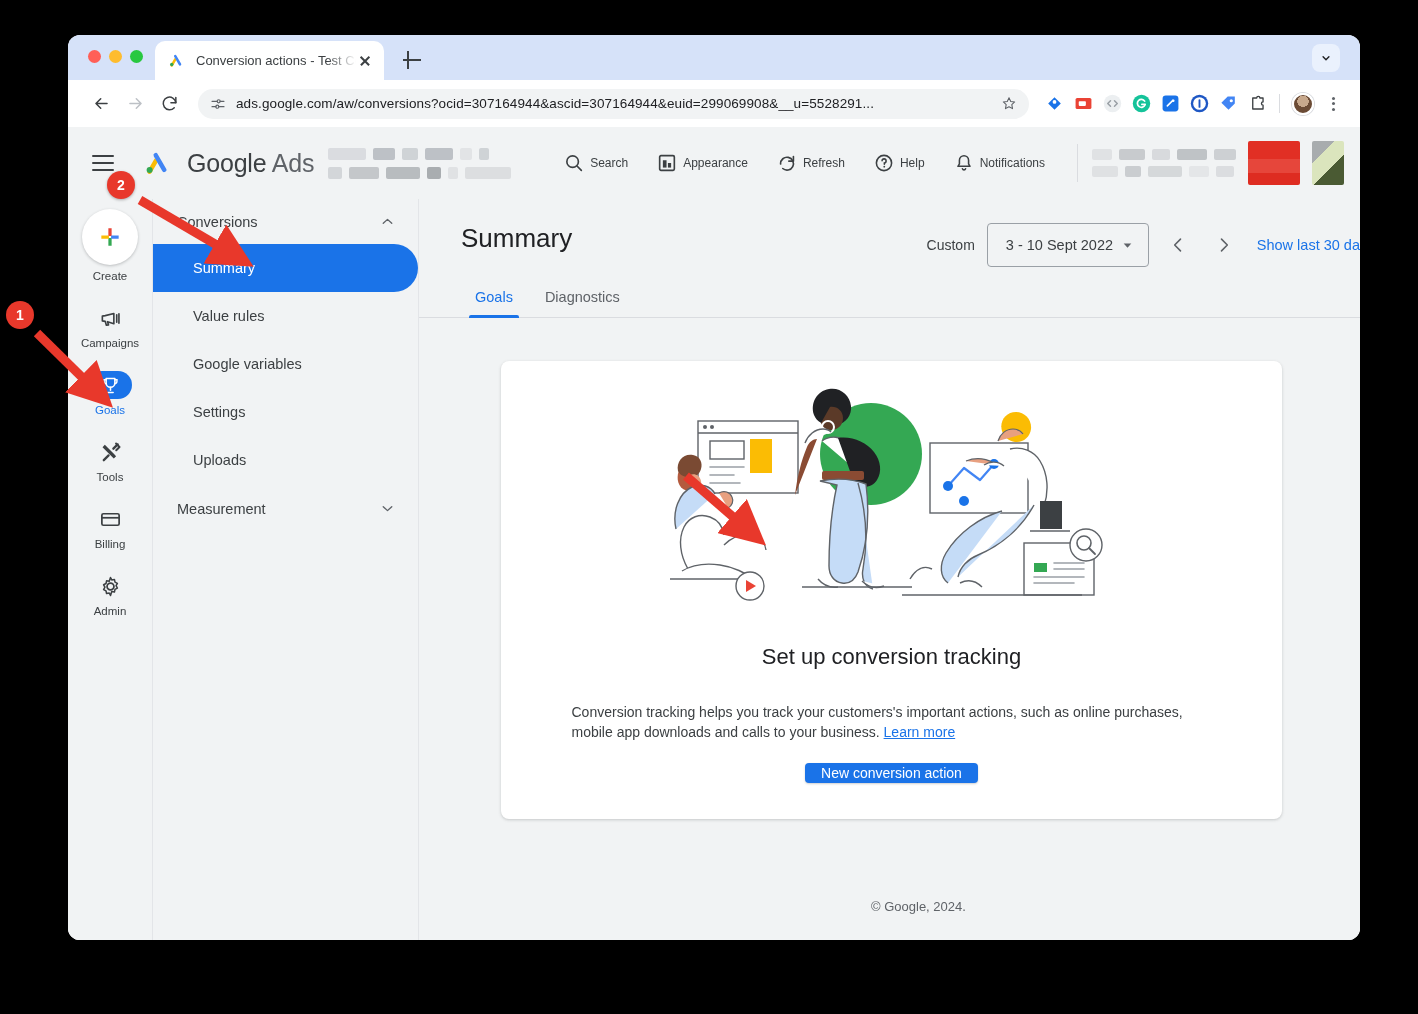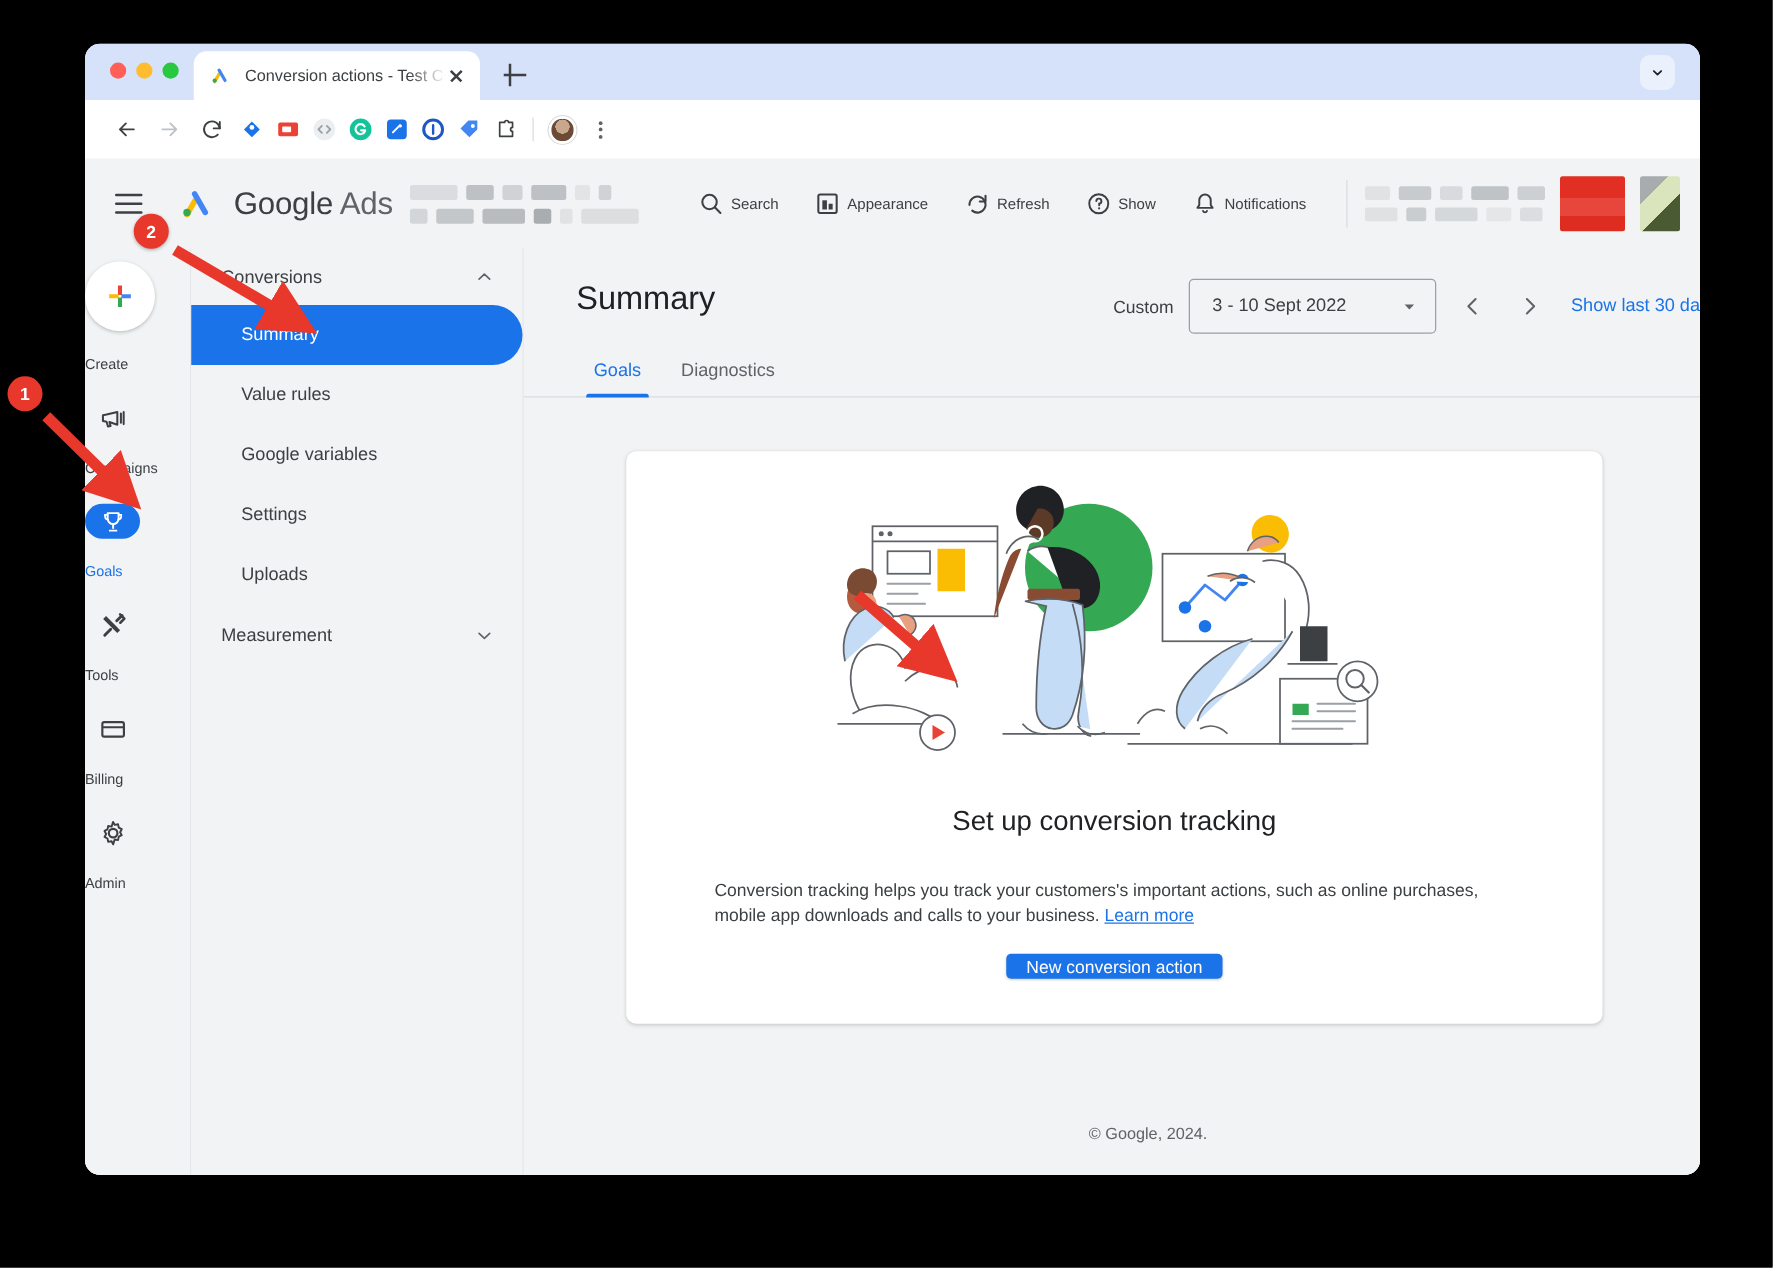--- a/index.html
+++ b/index.html
@@ -118,21 +118,21 @@
   .acct-right { display: flex; align-items: center; gap: 12px; }
 
   .body-row { flex: 1; display: flex; min-height: 0; }
   
   .rail {
     width: 85px; flex: 0 0 85px; background: #f1f3f4;
     display: flex; flex-direction: column; align-items: center;
     padding-top: 10px; border-right: 1px solid #e3e5e8;
   }
   .rail-item {
-    display: flex; flex-direction: column; align-items: flex-start; gap: 21px;
+    display: flex; flex-direction: column; align-items: center; gap: 5px;
     margin-bottom: 22px; cursor: pointer; width: 100%;
   }
   .rail-item span { font-size: 11.5px; color: #3c4043; }
   .rail-item.active span { color: #1a73e8; font-weight: 500; }
   .create-circle {
     width: 56px; height: 56px; border-radius: 50%; background: #fff;
     box-shadow: 0 1px 3px rgba(60,64,67,.3); display: flex;
     align-items: center; justify-content: center;
   }
   .rail-icon { width: 44px; height: 28px; display: flex; align-items: center; justify-content: center; border-radius: 14px; }
@@ -158,21 +158,21 @@
   .side-footer { border-top: 1px solid #dadce0; padding: 14px 20px 18px 22px; display: flex; gap: 12px; align-items: flex-start; }
   .side-footer a { font-size: 13px; color: #1a73e8; line-height: 1.45; text-decoration: none; max-width: 150px; cursor: pointer; }
 
   
   .content { flex: 1; min-width: 0; display: flex; flex-direction: column; background: #f1f3f4; position: relative; }
   .content-head { display: flex; align-items: flex-start; padding: 24px 0 0 42px; }
   .page-title { font-size: 26px; color: #202124; font-weight: 400; }
   .daterow { margin-left: auto; display: flex; align-items: center; gap: 12px; padding-right: 0; }
   .date-label { font-size: 14px; color: #3c4043; }
   .date-select {
-    width: 198px; height: 44px; border: 1px solid #9aa0a6; border-radius: 4px;
+    width: 162px; height: 44px; border: 1px solid #9aa0a6; border-radius: 4px;
     display: flex; align-items: center; justify-content: space-between;
     padding: 0 14px 0 18px; background: #f1f3f4; cursor: pointer;
   }
   .date-select span { font-size: 14.5px; color: #3c4043; }
   .arrowbtn { width: 34px; height: 34px; display: flex; align-items: center; justify-content: center; cursor: pointer; }
   .showlast { font-size: 14.5px; color: #1a73e8; white-space: nowrap; cursor: pointer; margin-left: 4px; }
   .tabs { display: flex; gap: 4px; padding: 22px 0 0 42px; border-bottom: 1px solid #dadce0; }
   .tab-item {
     padding: 0 14px 12px; font-size: 14.5px; color: #5f6368; cursor: pointer;
     position: relative;
@@ -247,20 +247,31 @@
     <div class="navbtn">
       <svg width="19" height="19" viewBox="0 0 24 24">
           <path d="M5 12h14M13 6l6 6-6 6" fill="none" stroke="#bdc1c6" stroke-width="1.9" stroke-linecap="round" stroke-linejoin="round"></path>
         </svg>
     </div>
     <div class="navbtn">
       <svg width="19" height="19" viewBox="0 0 24 24">
           <path d="M20 11a8 8 0 1 0-2 6.3" fill="none" stroke="#3c4043" stroke-width="1.9" stroke-linecap="round"></path>
           <path d="M20 4.5V11h-6.2" fill="none" stroke="#3c4043" stroke-width="1.9" stroke-linecap="round" stroke-linejoin="round"></path>
         </svg>
+    </div>
+    <div class="urlbar">
+      <svg width="16" height="16" viewBox="0 0 24 24">
+        <path d="M3 8h8M15 8h6M3 16h6M13 16h8" stroke="#5f6368" stroke-width="1.7" stroke-linecap="round"></path>
+        <circle cx="13" cy="8" r="2.3" fill="none" stroke="#5f6368" stroke-width="1.7"></circle>
+        <circle cx="11" cy="16" r="2.3" fill="none" stroke="#5f6368" stroke-width="1.7"></circle>
+      </svg>
+      <div class="url-text">ads.google.com/aw/conversions?ocid=307164944&amp;ascid=307164944&amp;euid=299069908&amp;__u=5528291...</div>
+      <svg class="star" width="17" height="17" viewBox="0 0 24 24">
+        <path d="M12 3.5l2.6 5.4 5.9.8-4.3 4.1 1.1 5.9-5.3-2.9-5.3 2.9 1.1-5.9L3.5 9.7l5.9-.8z" fill="none" stroke="#5f6368" stroke-width="1.6" stroke-linejoin="round"></path>
+      </svg>
     </div>
     <div class="ext-row">
       <svg class="ext" viewBox="0 0 24 24">
           <path d="M4 12 12 4l8 8-8 8z" fill="#1a73e8"></path>
           <circle cx="12" cy="10" r="2.4" fill="#fff"></circle>
         </svg>
       <svg class="ext" viewBox="0 0 24 24">
           <rect x="2" y="5" width="20" height="14" rx="2" fill="#ea4335"></rect>
           <rect x="6" y="9" width="9" height="6" rx="1" fill="#fff"></rect>
         </svg>
@@ -362,21 +373,21 @@
               <path d="M19 5v5h-5" fill="none" stroke="#3c4043" stroke-width="1.8" stroke-linecap="round" stroke-linejoin="round"></path>
             </svg>
           <span>Refresh</span>
         </div>
         <div class="appbar-action">
           <svg width="22" height="22" viewBox="0 0 24 24">
               <circle cx="12" cy="12" r="8.3" fill="none" stroke="#3c4043" stroke-width="1.7"></circle>
               <path d="M9.9 9.6a2.2 2.2 0 1 1 2.5 2.3v1.4" fill="none" stroke="#3c4043" stroke-width="1.7" stroke-linecap="round"></path>
               <circle cx="12.3" cy="16" r="1" fill="#3c4043"></circle>
             </svg>
-          <span>Show</span>
+          <span>Help</span>
         </div>
         <div class="appbar-action">
           <svg width="22" height="22" viewBox="0 0 24 24">
               <path d="M12 4a5 5 0 0 0-5 5v4l-1.6 2.6h13.2L17 13V9a5 5 0 0 0-5-5z" fill="none" stroke="#3c4043" stroke-width="1.7" stroke-linejoin="round"></path>
               <path d="M10.3 18.3a1.8 1.8 0 0 0 3.4 0" fill="none" stroke="#3c4043" stroke-width="1.7" stroke-linecap="round"></path>
             </svg>
           <span>Notifications</span>
         </div>
         <div class="appbar-sep"></div>
         <div class="acct-right">

